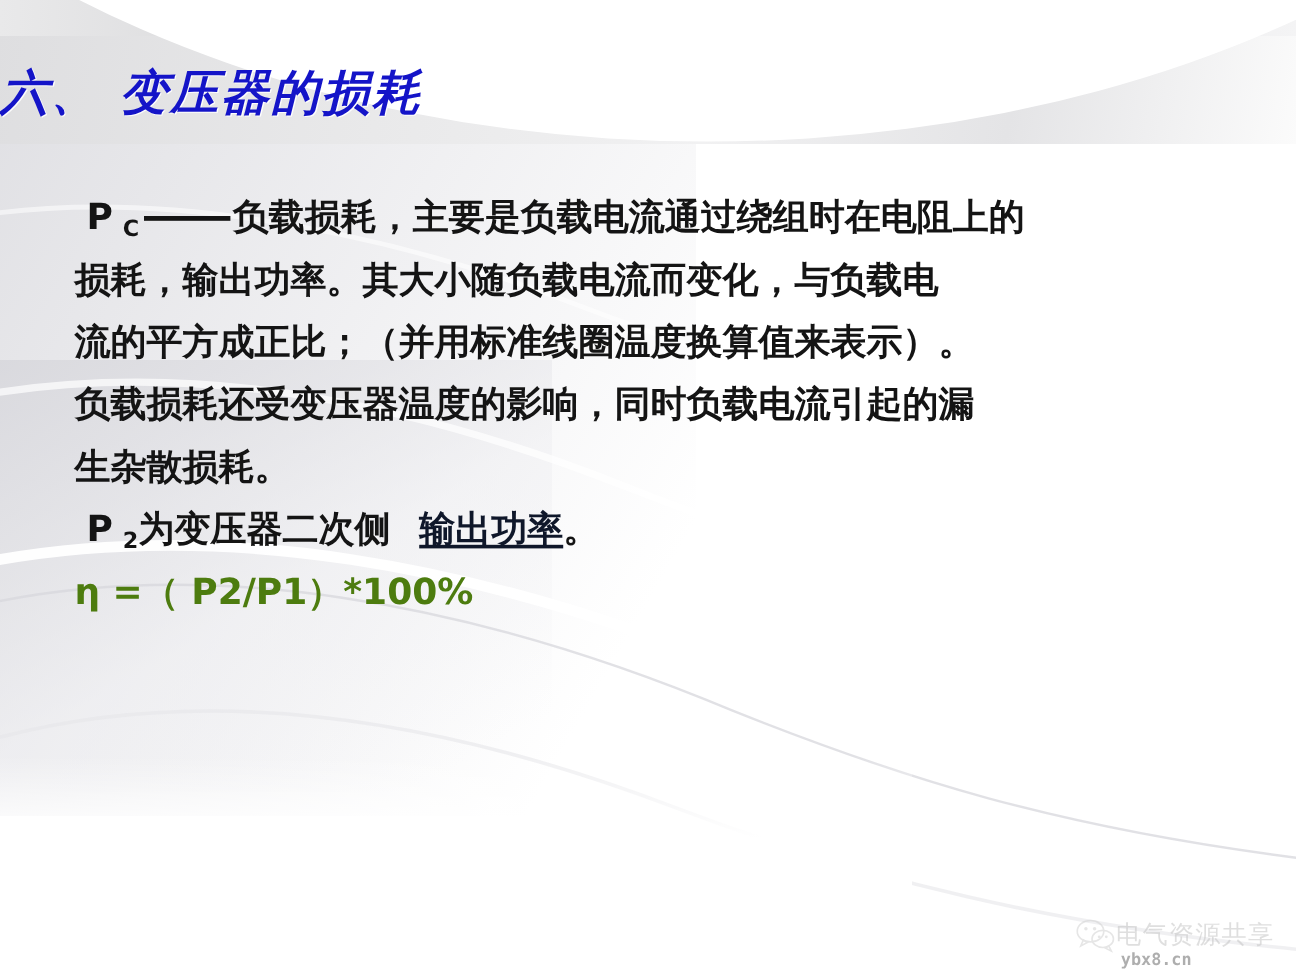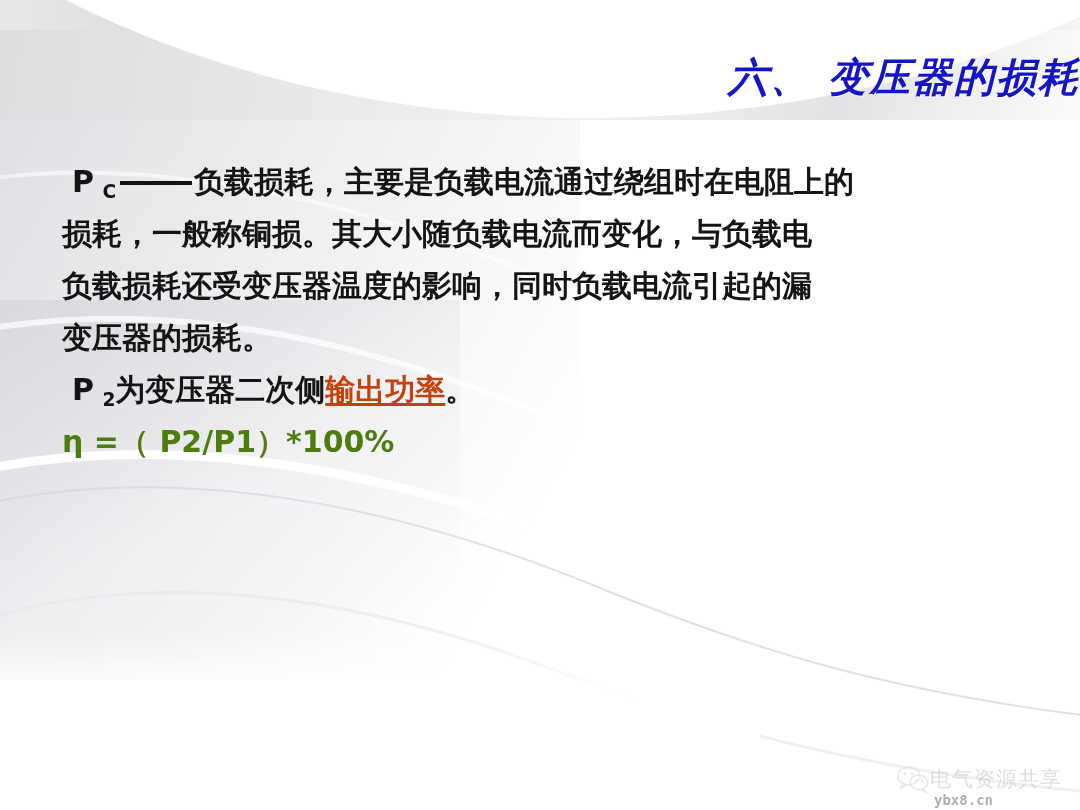--- a/index.html
+++ b/index.html
@@ -90,21 +90,21 @@
     left: 0; bottom: 0;
     width: 760px; height: 180px;
     background: linear-gradient(0deg,#ffffff 0%, #ffffff 62%, rgba(255,255,255,0) 100%);
   }
 
   
   .title {
     position: absolute;
     left: 0; top: 50px;
     width: 1080px;
-    text-align: right;
+    text-align: left;
     font-family: "DejaVu Sans", "Liberation Sans", sans-serif;
     font-size: 40px;
     font-weight: bold;
     font-style: italic;
     color: #1414c8;
     letter-spacing: 2px;
     text-shadow: 1px 1px 0 rgba(255,255,255,.9);
     white-space: nowrap;
   }
 
@@ -136,24 +136,25 @@
   .sp { display: inline-block; width: .28em; }
   .dash {
     display: inline-block;
     width: 72px;
     height: 4px;
     background: #141414;
     vertical-align: .22em;
     margin: 0 2px 0 4px;
   }
   .hl-link {
-    color: #c2410c;
+    color: #0f172a;
     text-decoration: underline;
     text-decoration-thickness: 3px;
     text-underline-offset: 3px;
+    margin-left: 24px;
   }
   .eta-line {
     color: #4d7c0f;
   }
 
   
   .watermark {
     position: absolute;
     right: 18px;
     bottom: 16px;
@@ -206,23 +207,24 @@
   </div>
 
   <div class="title">六、 变压器的损耗</div>
 
   <div class="body-text">
 
     <div class="line indent">
       <span>P</span><span class="sp"></span><sub>C</sub><span class="dash"></span><span>负载损耗，主要是负载电流通过绕组时在电阻上的</span>
     </div>
 
-    <div class="line">损耗，一般称铜损。其大小随负载电流而变化，与负载电</div>
+    <div class="line">损耗，输出功率。其大小随负载电流而变化，与负载电</div>
+    <div class="line">流的平方成正比；（并用标准线圈温度换算值来表示）。</div>
     <div class="line">负载损耗还受变压器温度的影响，同时负载电流引起的漏</div>
-    <div class="line">变压器的损耗。</div>
+    <div class="line">生杂散损耗。</div>
 
 
 
 
     <div class="line indent">
       <span>P</span><span class="sp"></span><sub>2</sub><span>为变压器二次侧</span><span class="hl-link">输出功率</span><span>。</span>
     </div>
 
     <div class="line eta-line">η =（ P2/P1）*100%</div>
   </div>

